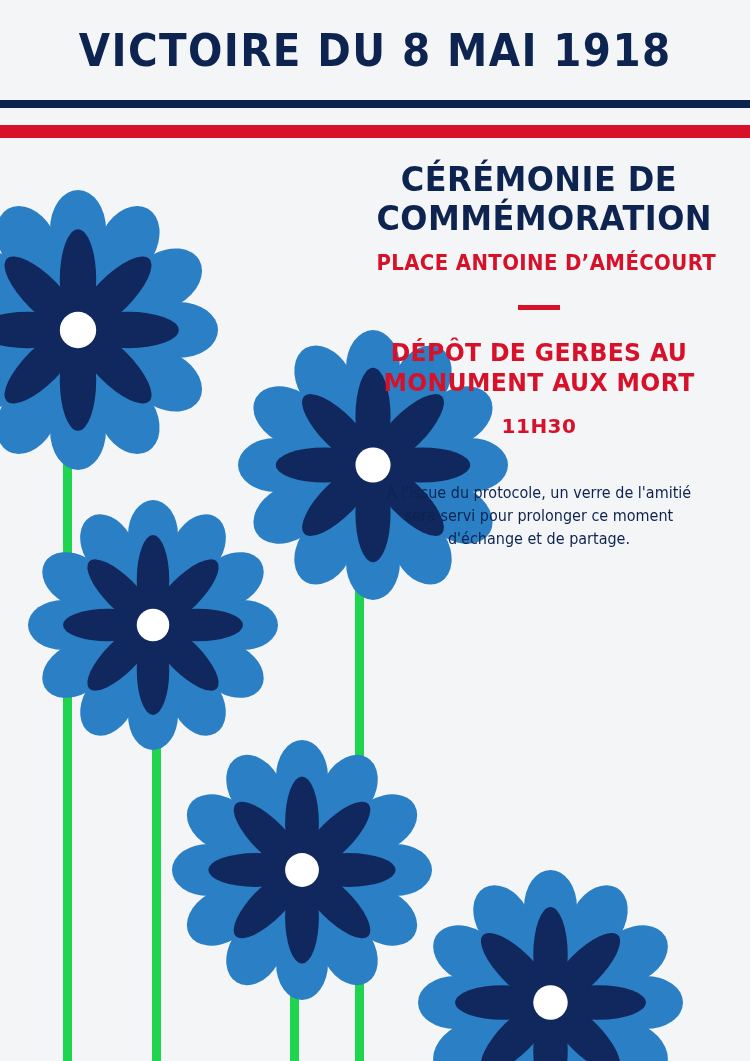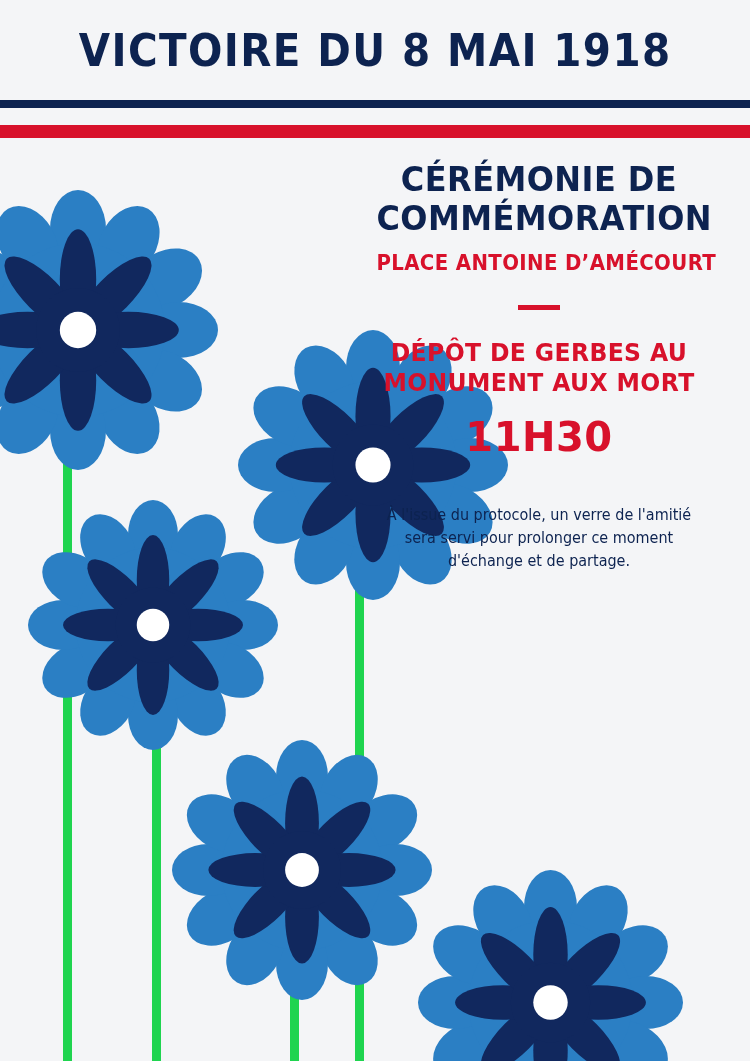--- a/index.html
+++ b/index.html
@@ -109,21 +109,21 @@
     font-size: 25px;
     line-height: 1.2;
     color: #d8112b;
     letter-spacing: 0.4px;
     transform: scaleX(0.94);
   }
   .time {
     margin-top: 16px;
     font-family: "DejaVu Sans", sans-serif;
     font-weight: 700;
-    font-size: 40px;
+    font-size: 20px;
     color: #d8112b;
     letter-spacing: 0.5px;
   }
   .note {
     margin-top: 44px;
     font-family: "DejaVu Sans", sans-serif;
     font-size: 15px;
     line-height: 1.55;
     color: #0d2350;
     transform: scaleX(0.96);

